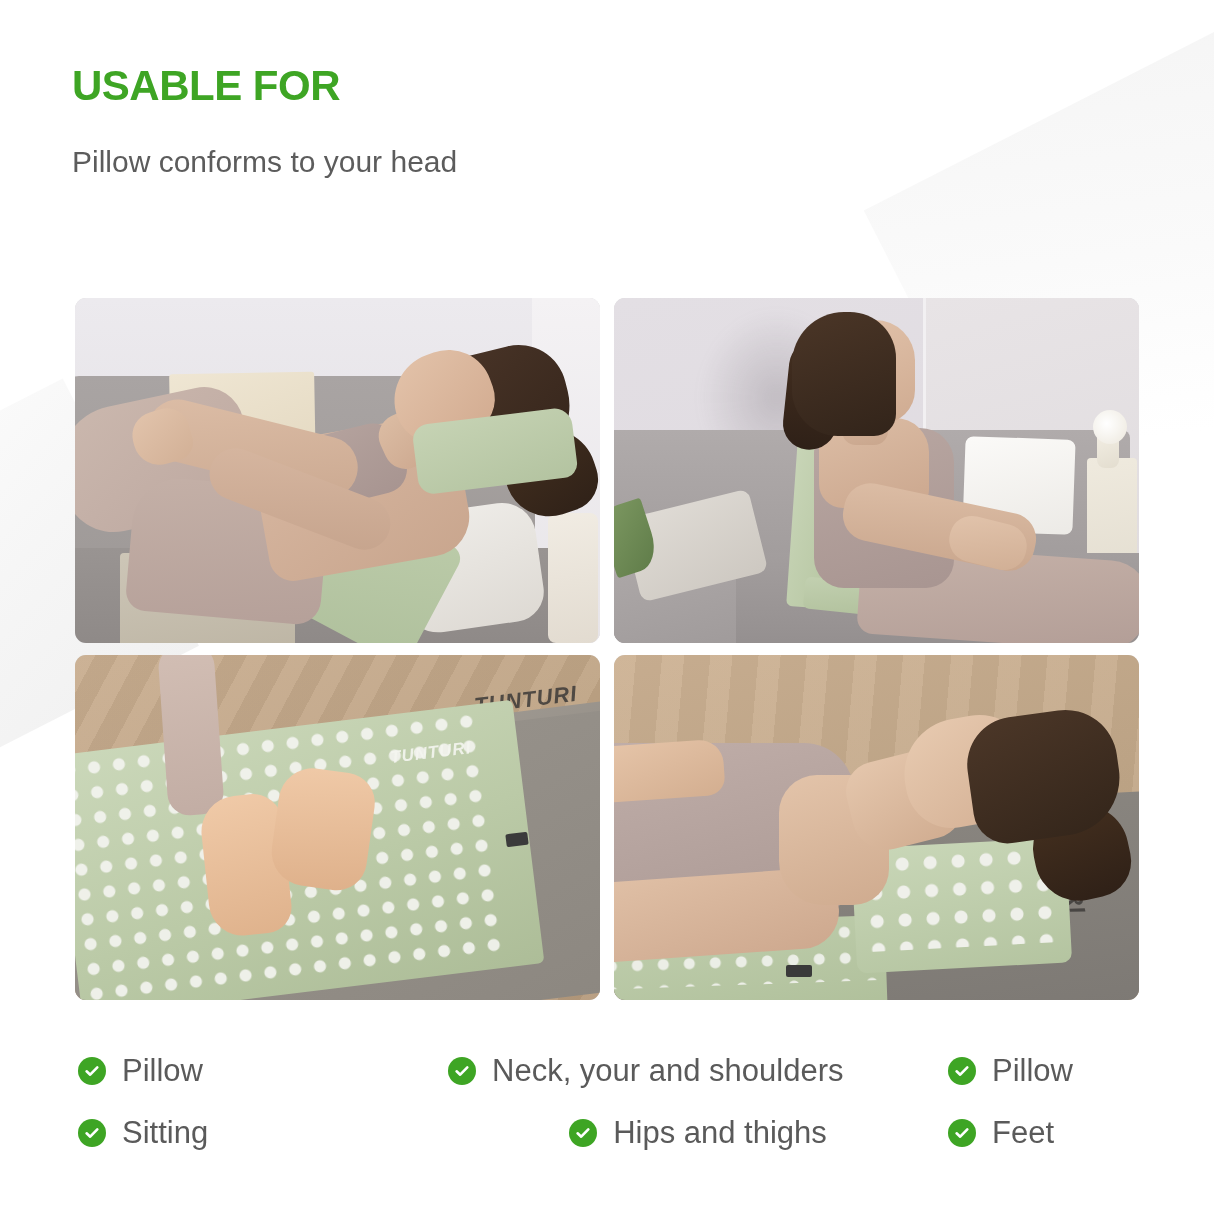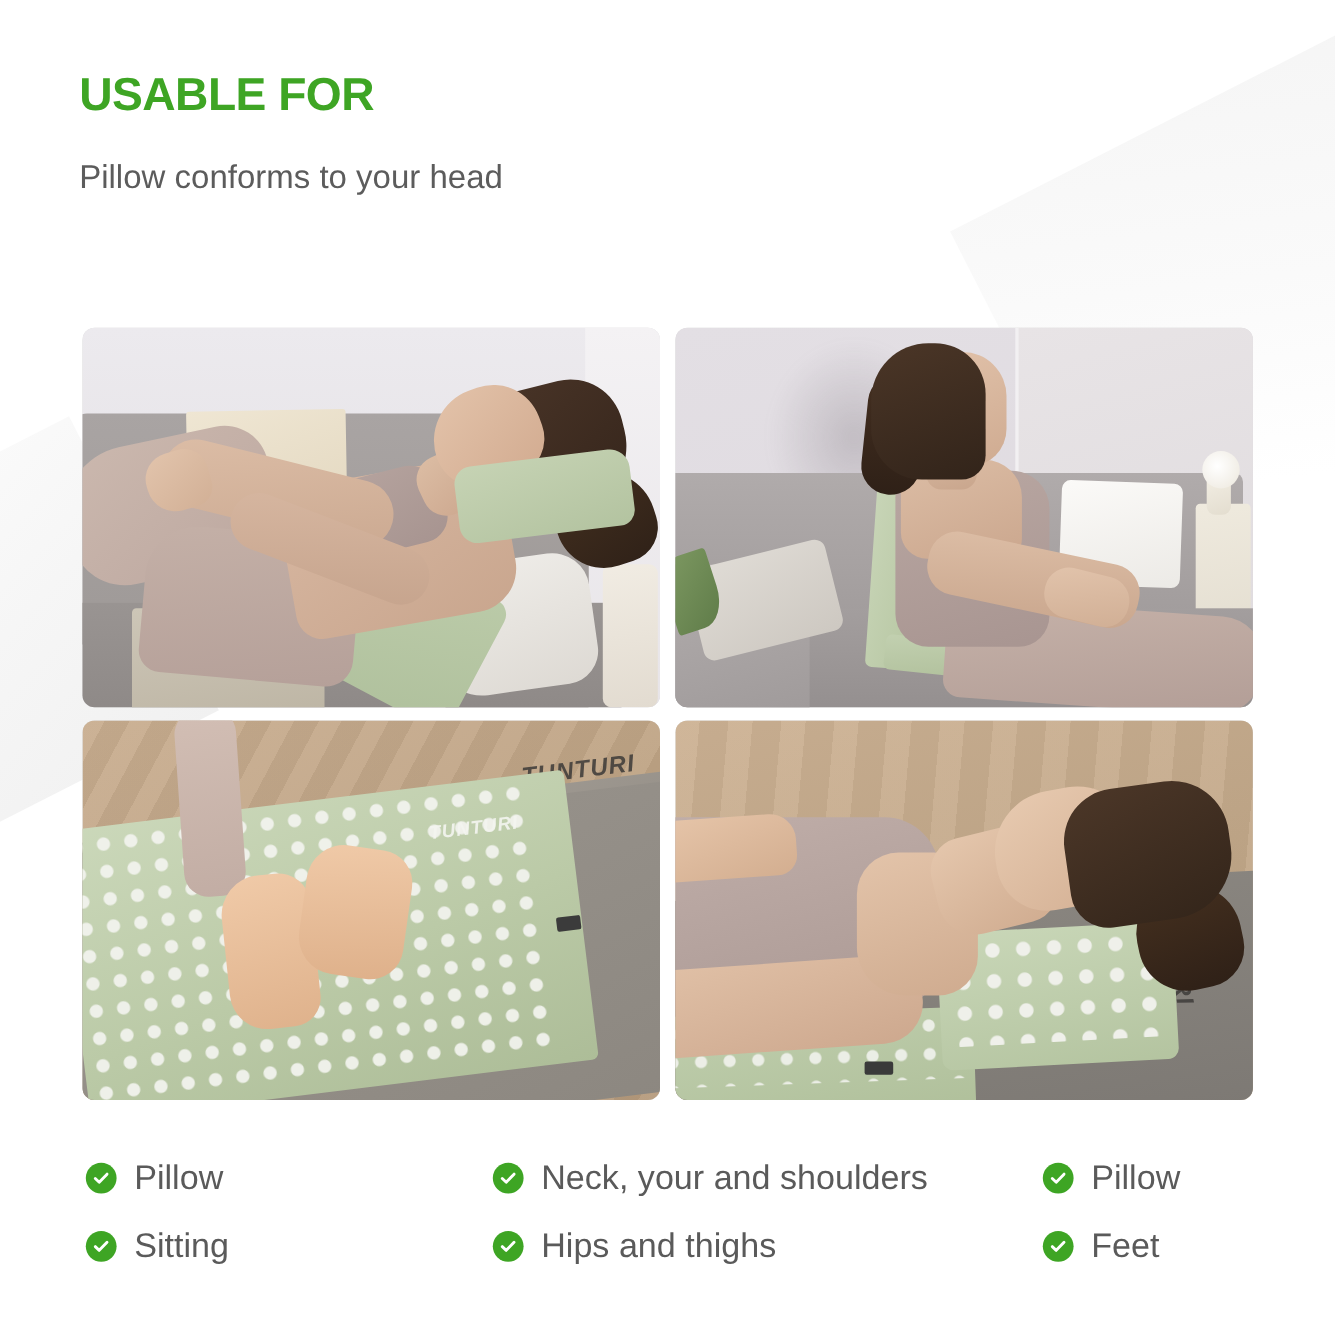--- a/index.html
+++ b/index.html
@@ -428,21 +428,21 @@
 
     <div class="check-item" style="grid-column:1;grid-row:2;">
       <span class="check-icon">
         <svg width="18" height="18" viewBox="0 0 18 18" aria-hidden="true">
           <path d="M3.6 9.3 L7.2 12.7 L14.3 5.4" fill="none" stroke="#ffffff" stroke-width="2.6" stroke-linecap="round" stroke-linejoin="round"></path>
         </svg>
       </span>
       <span class="check-label">Sitting</span>
     </div>
 
-    <div class="check-item" style="grid-column:2;grid-row:2;">
+    <div class="check-item" style="grid-column:2;grid-row:2;justify-content:center;">
       <span class="check-icon">
         <svg width="18" height="18" viewBox="0 0 18 18" aria-hidden="true">
           <path d="M3.6 9.3 L7.2 12.7 L14.3 5.4" fill="none" stroke="#ffffff" stroke-width="2.6" stroke-linecap="round" stroke-linejoin="round"></path>
         </svg>
       </span>
       <span class="check-label">Hips and thighs</span>
     </div>
 
     <div class="check-item" style="grid-column:3;grid-row:2;">
       <span class="check-icon">

